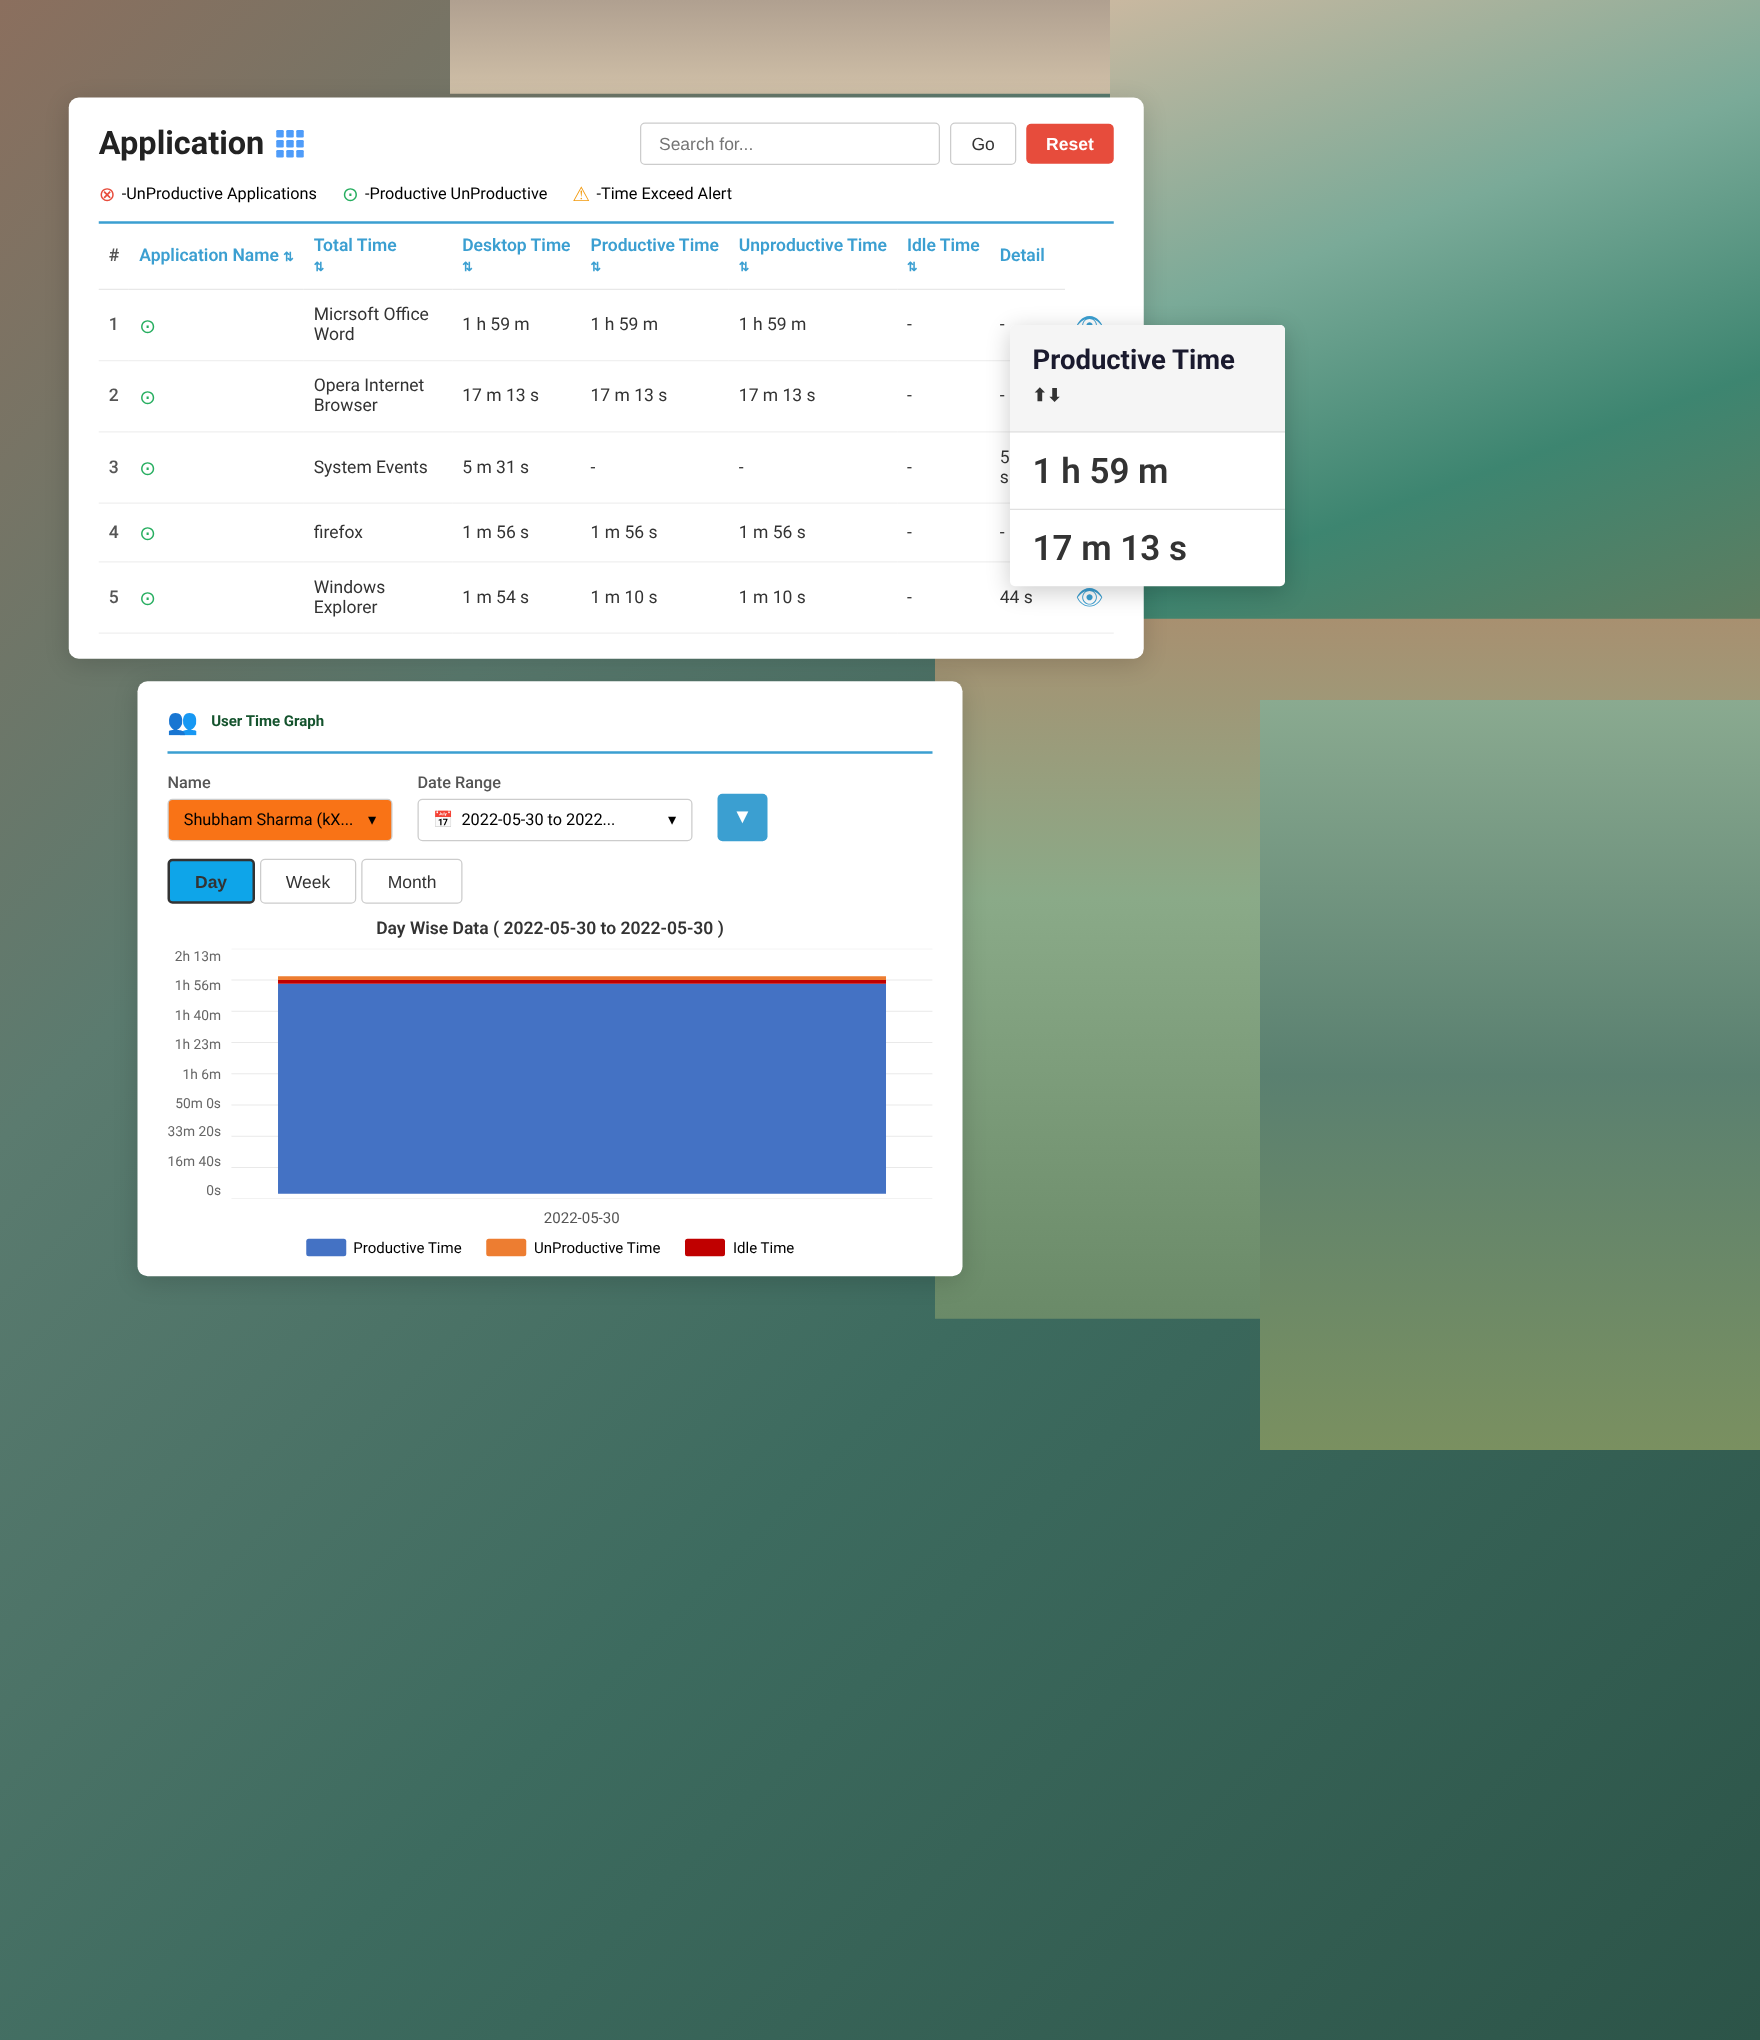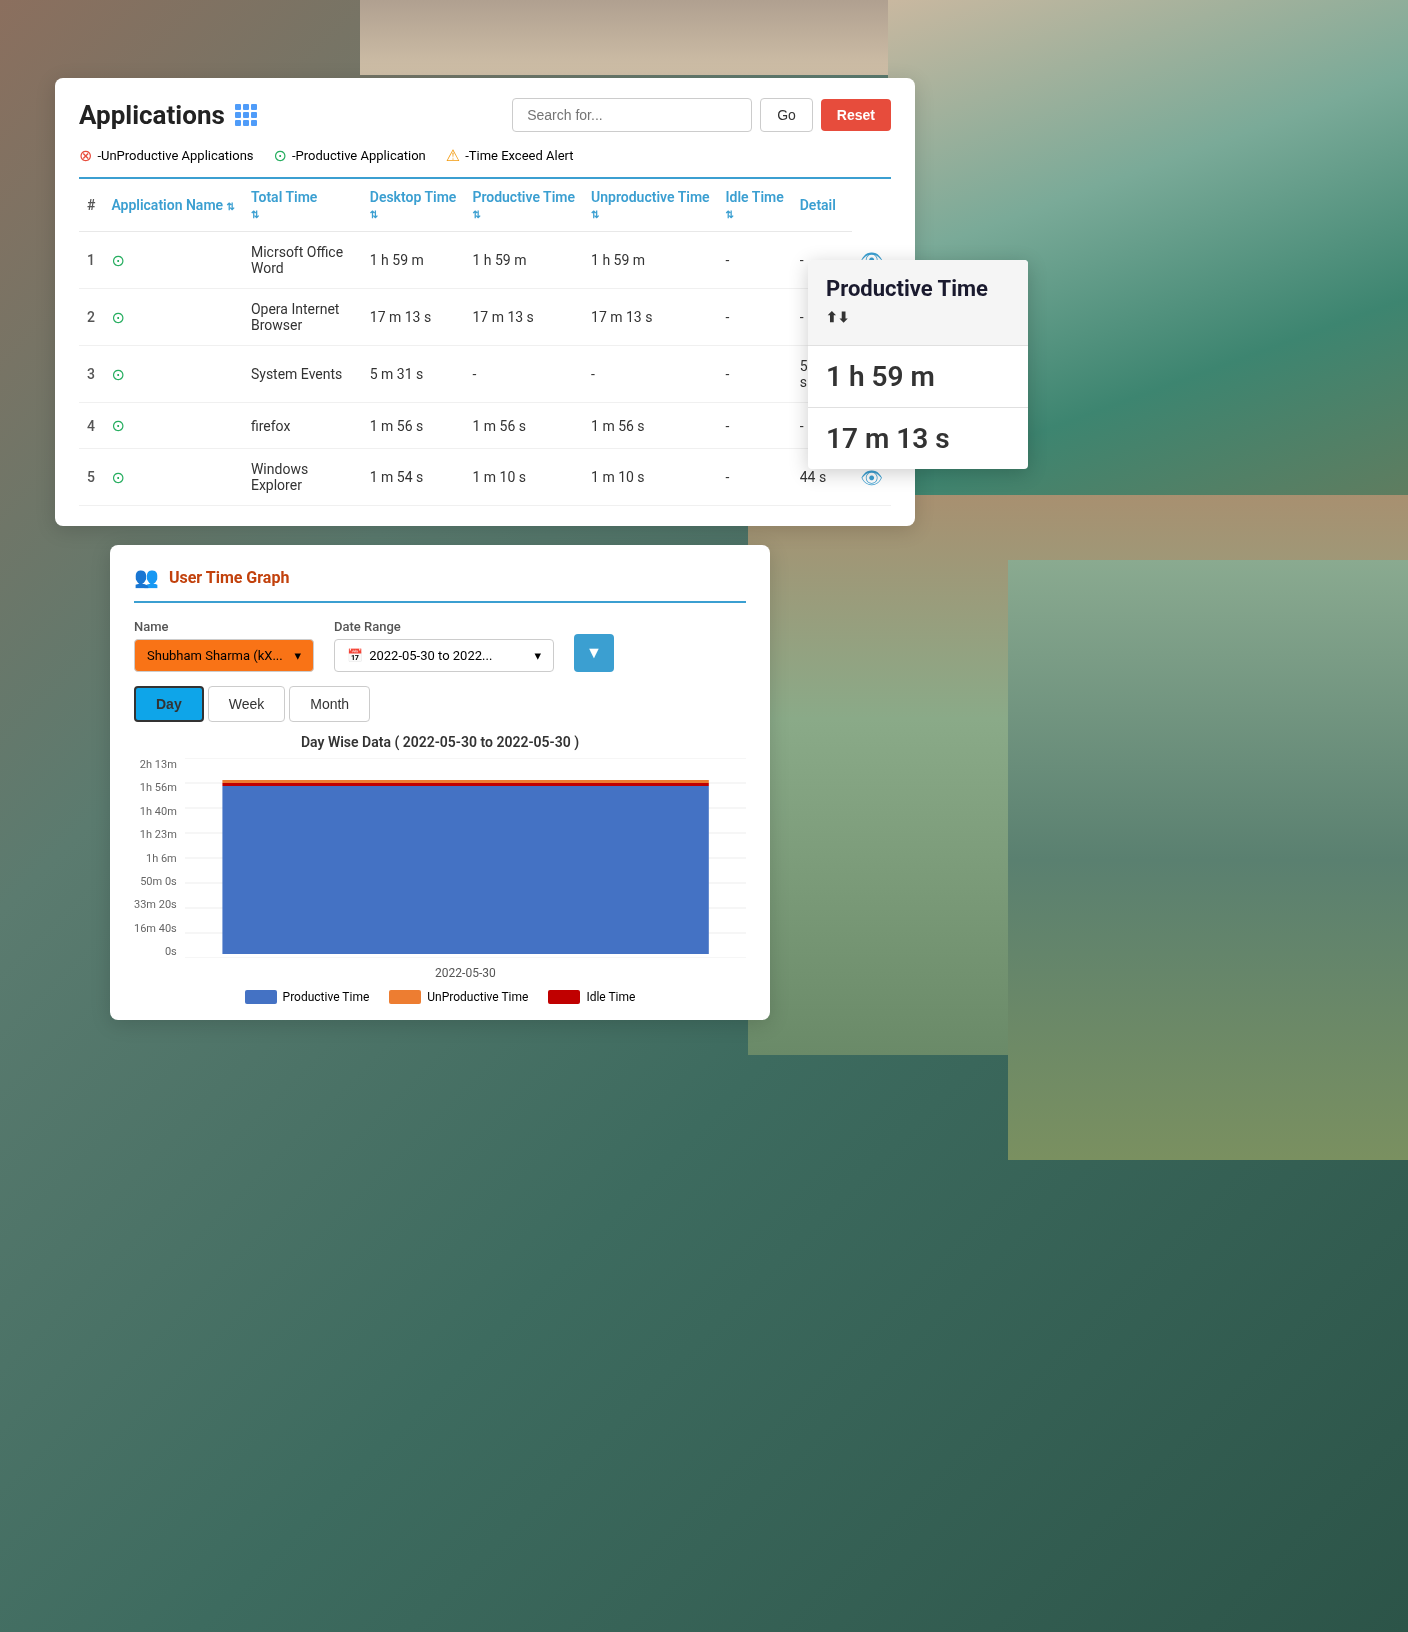--- a/index.html
+++ b/index.html
@@ -207,23 +207,23 @@
     .graph-title-row {
       display: flex;
       align-items: center;
       gap: 10px;
       margin-bottom: 16px;
       border-bottom: 2px solid #3b9fd1;
       padding-bottom: 12px;
     }
 
     .graph-title {
-      font-size: 16px;
+      font-size: 12px;
       font-weight: 700;
-      color: #c2410c;
+      color: #14532d;
     }
 
     .people-icon {
       font-size: 20px;
       color: #555;
     }
 
     .controls-row {
       display: flex;
       gap: 20px;
@@ -450,21 +450,21 @@
 
 <div class="bg-photo"></div>
 <div class="top-image-bar"></div>
 <div class="right-bg"></div>
 <div class="mid-right-bg"></div>
 <div class="bottom-right-bg"></div>
 
 <div class="applications-panel">
   <div class="app-header">
     <div class="app-title-row">
-      <span class="app-title">Applications</span>
+      <span class="app-title">Application</span>
       <div class="grid-icon">
         <span></span>
           <span></span>
           <span></span>
         <span></span>
           <span></span>
           <span></span>
         <span></span>
           <span></span>
           <span></span>
@@ -477,21 +477,21 @@
     </div>
   </div>
 
   <div class="legend-row">
     <div class="legend-item">
       <span class="legend-icon-red">⊗</span>
       <span>-UnProductive Applications</span>
     </div>
     <div class="legend-item">
       <span class="legend-icon-green">⊙</span>
-      <span>-Productive Application</span>
+      <span>-Productive UnProductive</span>
     </div>
     <div class="legend-item">
       <span class="legend-icon-warning">⚠</span>
       <span>-Time Exceed Alert</span>
     </div>
   </div>
 
   <hr class="divider">
 
   <table class="app-table">

